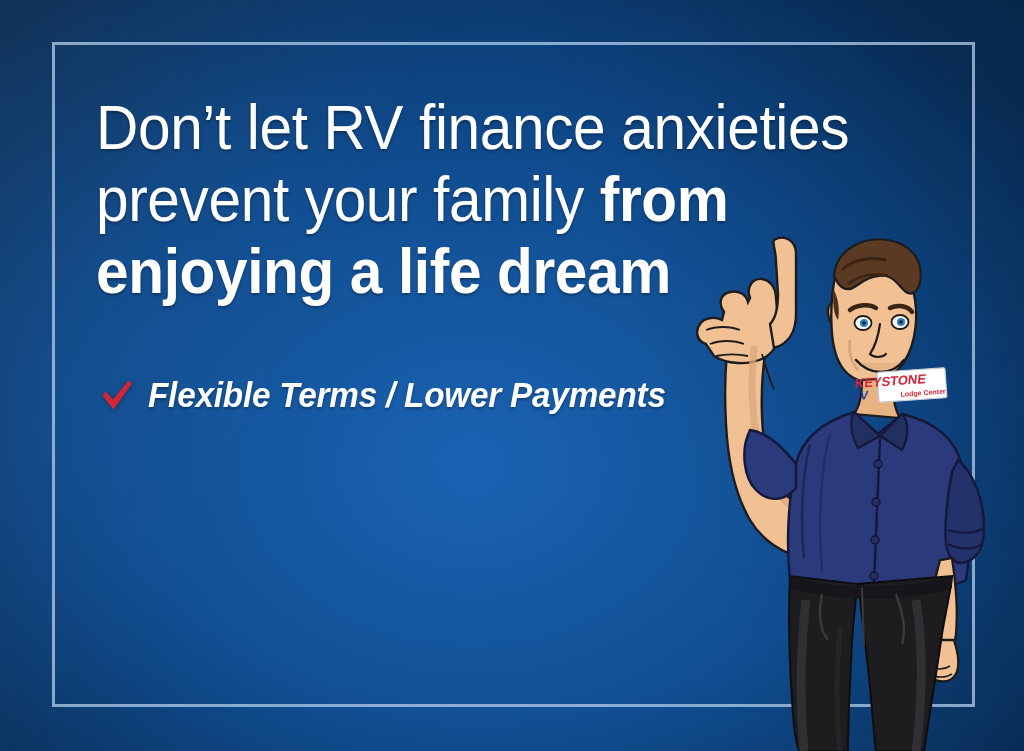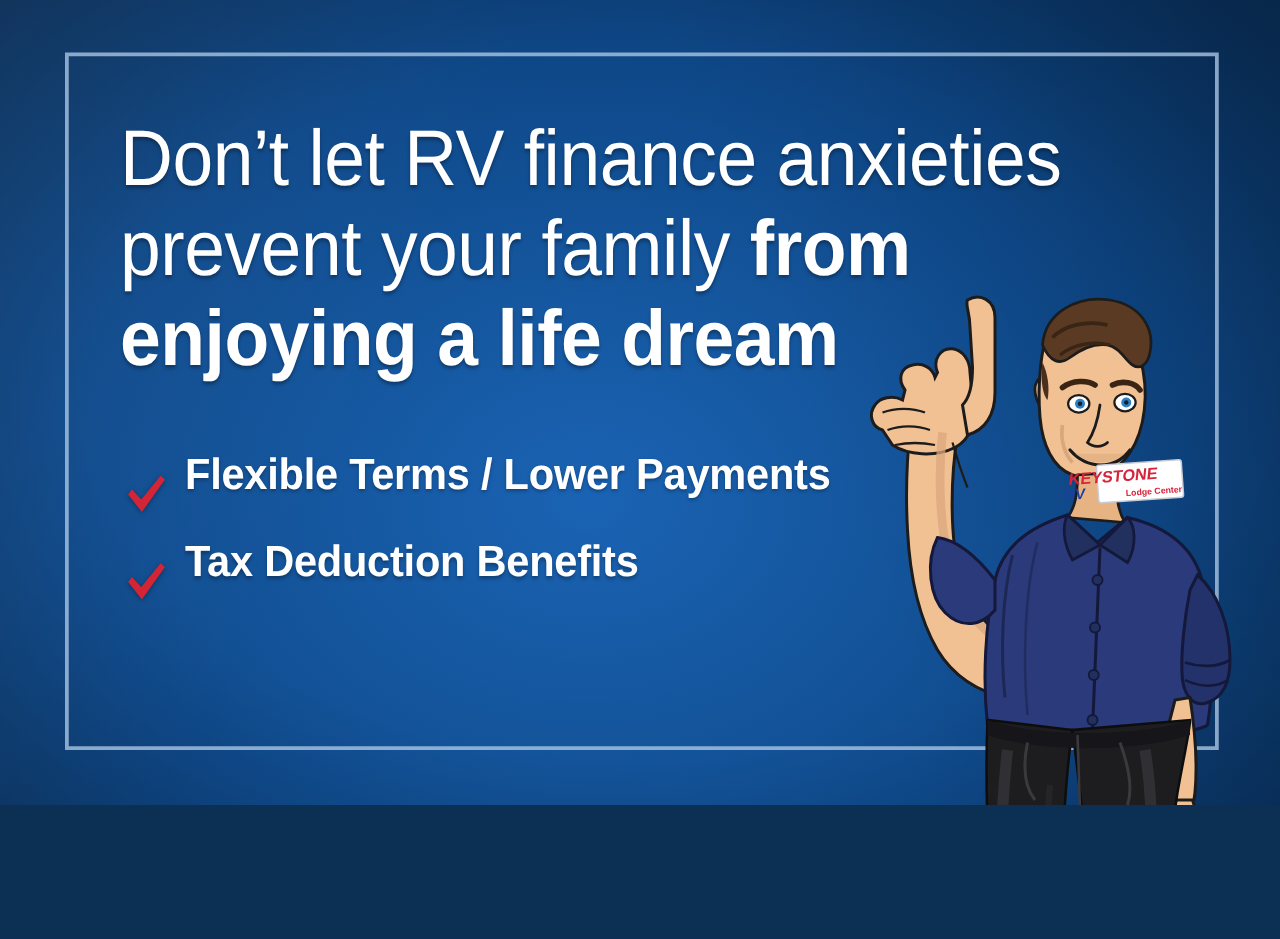--- a/index.html
+++ b/index.html
@@ -1,20 +1,20 @@
 <!DOCTYPE html>
 <html><head>
 <meta charset="utf-8">
 <style>
   html,body{margin:0;padding:0;background:#0c2f54;}
   *{box-sizing:border-box;}
 
   #banner{
     position:relative;
-    width:1024px;height:644px;
+    width:1024px;height:751px;
     overflow:hidden;
     font-family:"Liberation Sans", sans-serif;
     background:
       radial-gradient(ellipse 720px 560px at 46% 62%, #1a63b4 0%, #15579f 30%, #0f4a8c 58%, #0c3f78 78%, #0a3566 100%),
       linear-gradient(110deg,#0d3a63 0%,#114c88 30%,#155ba6 52%,#0f4683 78%,#0b3563 100%);
   }
   
   #banner .sheen{
     position:absolute;inset:0;
     background:
@@ -49,22 +49,23 @@
   }
   .hl-line{display:block;white-space:nowrap;}
   .hl-reg{font-weight:400;}
   .hl-bold{font-weight:700;}
 
   
   .bullets{
     position:absolute;left:100px;top:360px;width:640px;
   }
   .bullet{
-    display:flex;
+    display:flex;align-items:center;
     height:70px;
+    font-style:italic;
   }
   .check{
     width:34px;flex:0 0 34px;
     display:block;
     margin-right:14px;
     filter:drop-shadow(0 1px 2px rgba(0,0,0,0.35));
   }
   .bullet-text{
     color:#ffffff;
     font-family:"Liberation Sans Narrow","Liberation Sans",sans-serif;
@@ -112,26 +113,20 @@
   <div class="bullets">
 
     <div class="bullet">
       <svg class="check" viewBox="0 0 34 34">
         <path d="M2.5 17.5 L5.5 13.5 L13 21.5 L28.5 2.5 L32 5.5 L13.5 31.5 Z" fill="#d32535"></path>
       </svg>
       <span class="bullet-text">Flexible Terms / Lower Payments</span>
     </div>
 
 
-    <div class="bullet">
-      <svg class="check" viewBox="0 0 34 34">
-        <path d="M2.5 17.5 L5.5 13.5 L13 21.5 L28.5 2.5 L32 5.5 L13.5 31.5 Z" fill="#d32535"></path>
-      </svg>
-      <span class="bullet-text">Tax Deduction Benefits</span>
-    </div>
 
   </div>
 
   <div class="character">
     <svg viewBox="0 0 330 523" xmlns="http://www.w3.org/2000/svg">
       <defs>
         <clipPath id="badgeClip">
             <rect x="188" y="142" width="68" height="30" rx="2"></rect>
           </clipPath>
       </defs>

